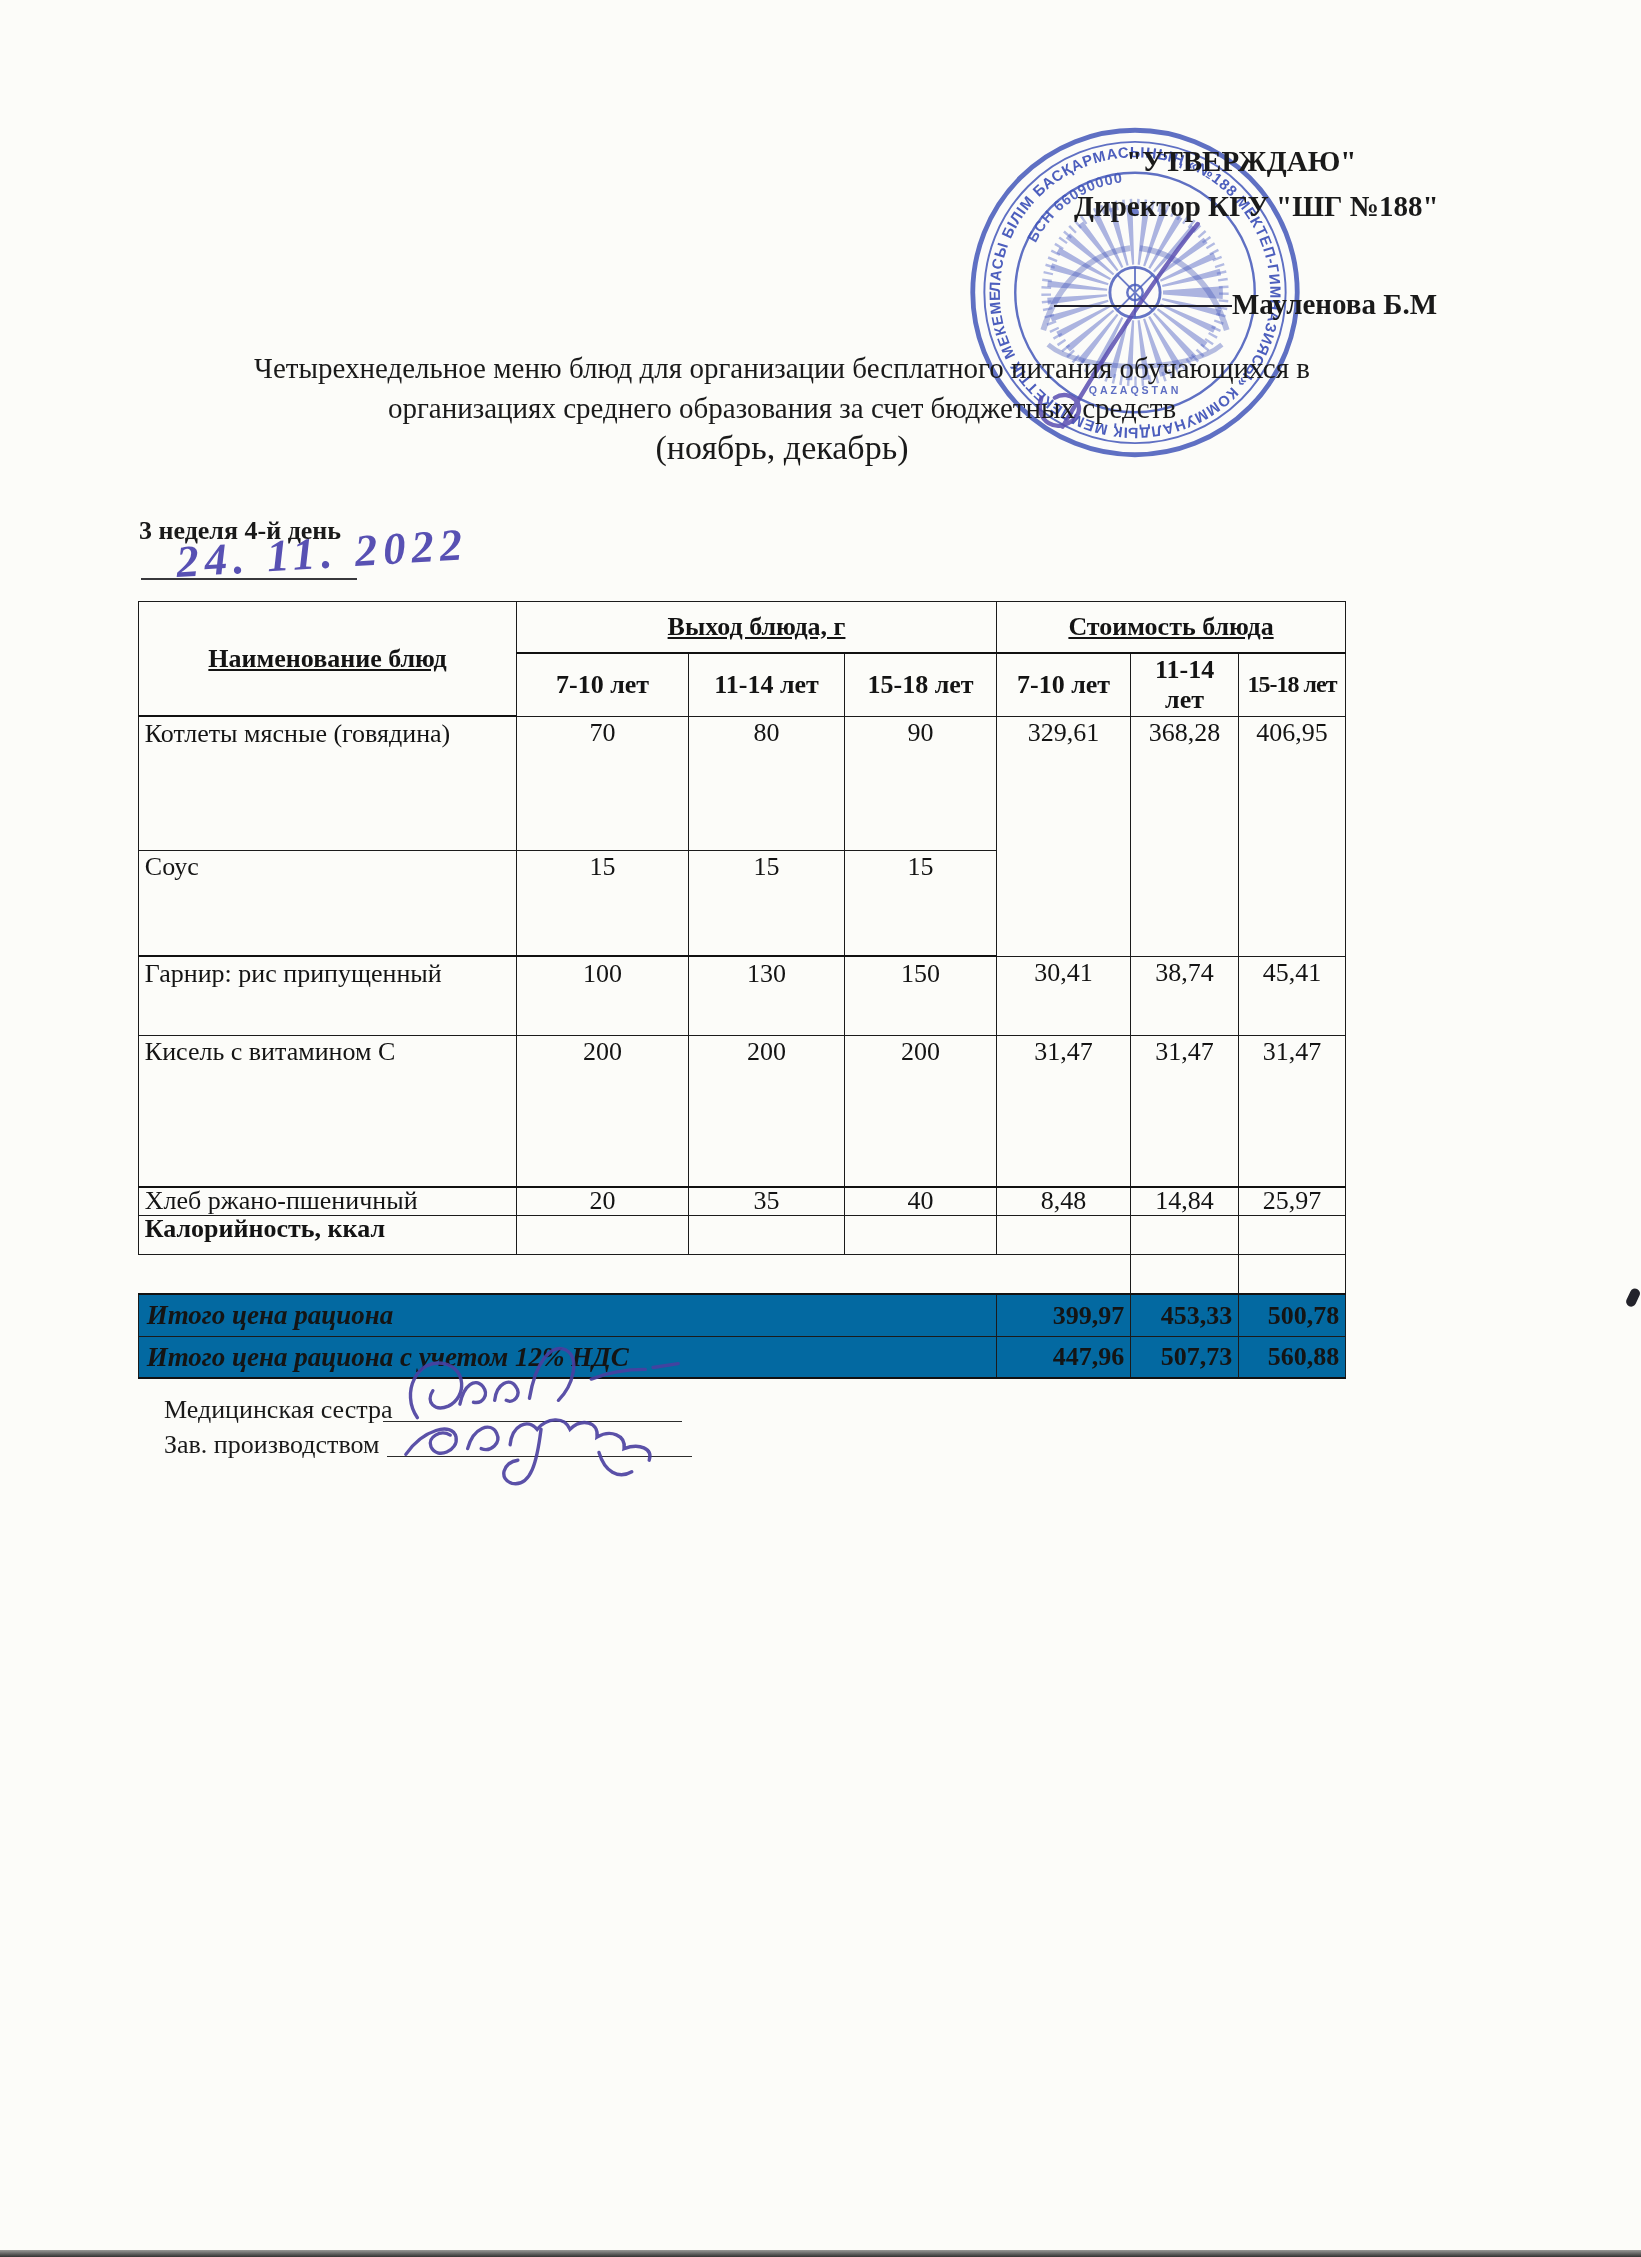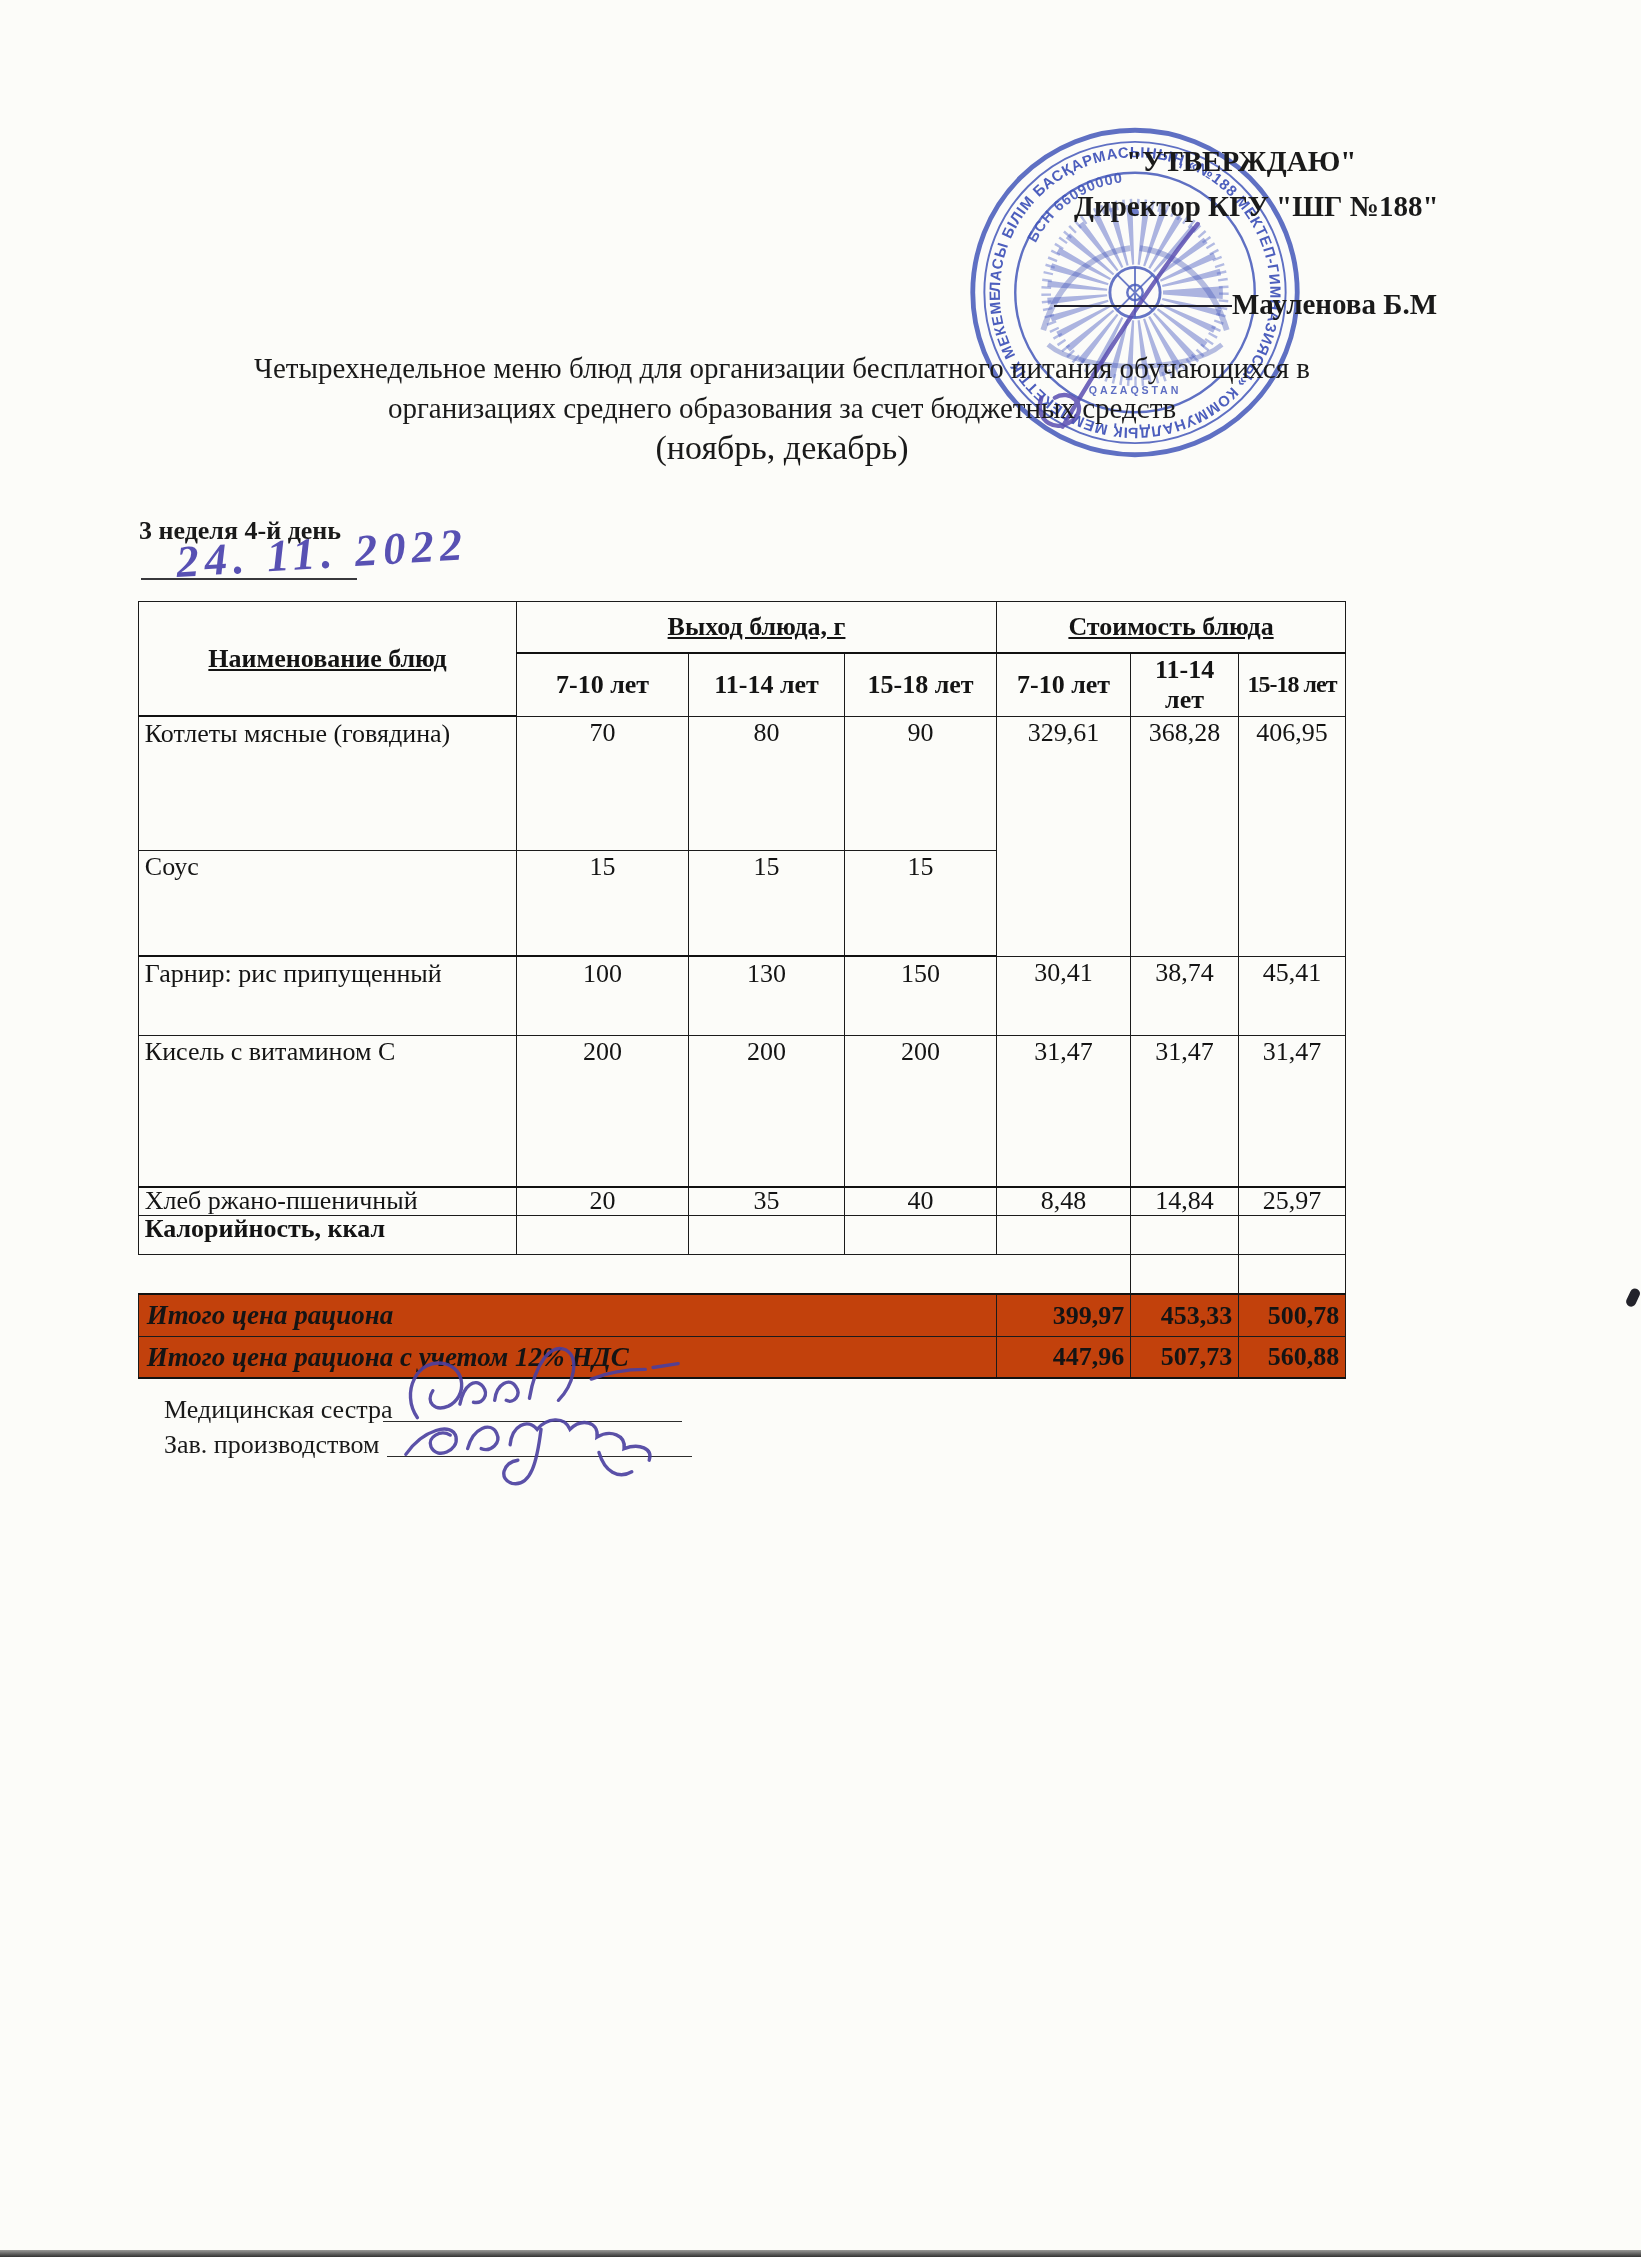--- a/index.html
+++ b/index.html
@@ -35,21 +35,21 @@
     font-size:26px; line-height:1.12; color:#141414; overflow:hidden;}
   .c{text-align:center;}
   .mid{vertical-align:middle !important;}
   .h1row td{border-bottom:2.9px solid #111;text-decoration:underline;}
   .thkb td{border-bottom:2.9px solid #111;}
   .thin td{padding:0 5.8px; line-height:1.02;}
   .tight{letter-spacing:-1px; padding:1.9px 1px !important; font-size:24px !important;}
   .gap td{border:0 none; background:transparent;}
   .gap td.g1{border-left:1.9px solid #1b1b1b; border-right:1.9px solid #1b1b1b;}
   .gap td.g2{border-right:1.9px solid #1b1b1b;}
-  .total td{background:#c2410c; border-top:2.9px solid #111; font-weight:bold;}
+  .total td{background:#0369a1; border-top:2.9px solid #111; font-weight:bold;}
   .total.last td{border-top:1.9px solid #111; border-bottom:2.9px solid #111;}
   .total .lbl{font-style:italic; font-size:27px; padding-left:7.7px; vertical-align:middle;}
   .total .num{text-align:right; padding-right:5.8px; vertical-align:middle;}
 
   
   .sig-label{font-size:26px; z-index:3;margin-left:11px;}
   .line{border-bottom:1.9px solid #2c2c2c; z-index:2;}
 
   .speck{background:#23232b; border-radius:5.8px; transform:rotate(25deg); z-index:5;}
   .scan-edge{left:0; top:2250px; width:1641px; height:7.7px;

